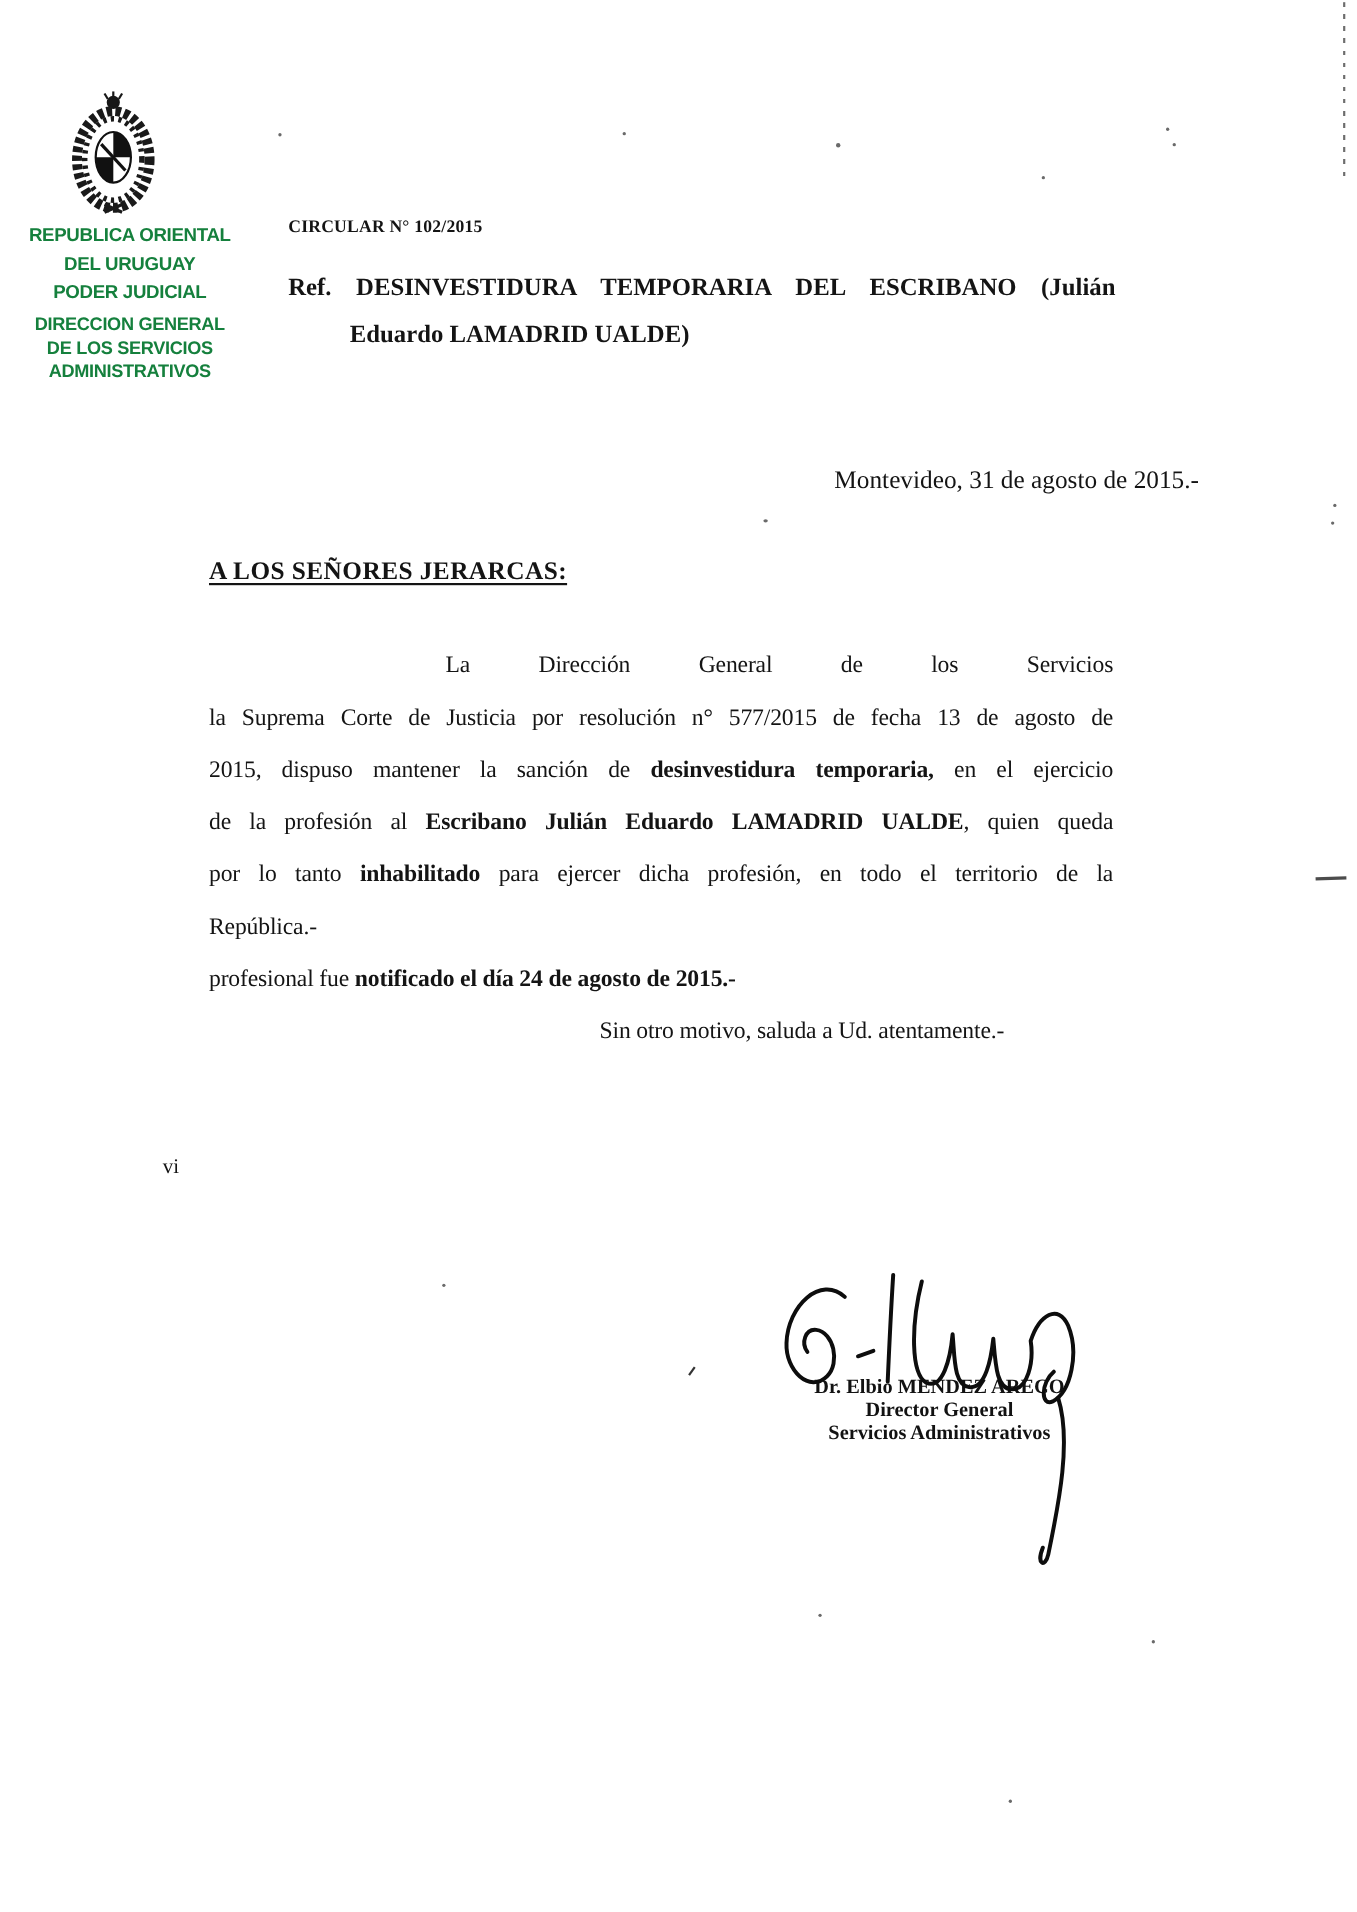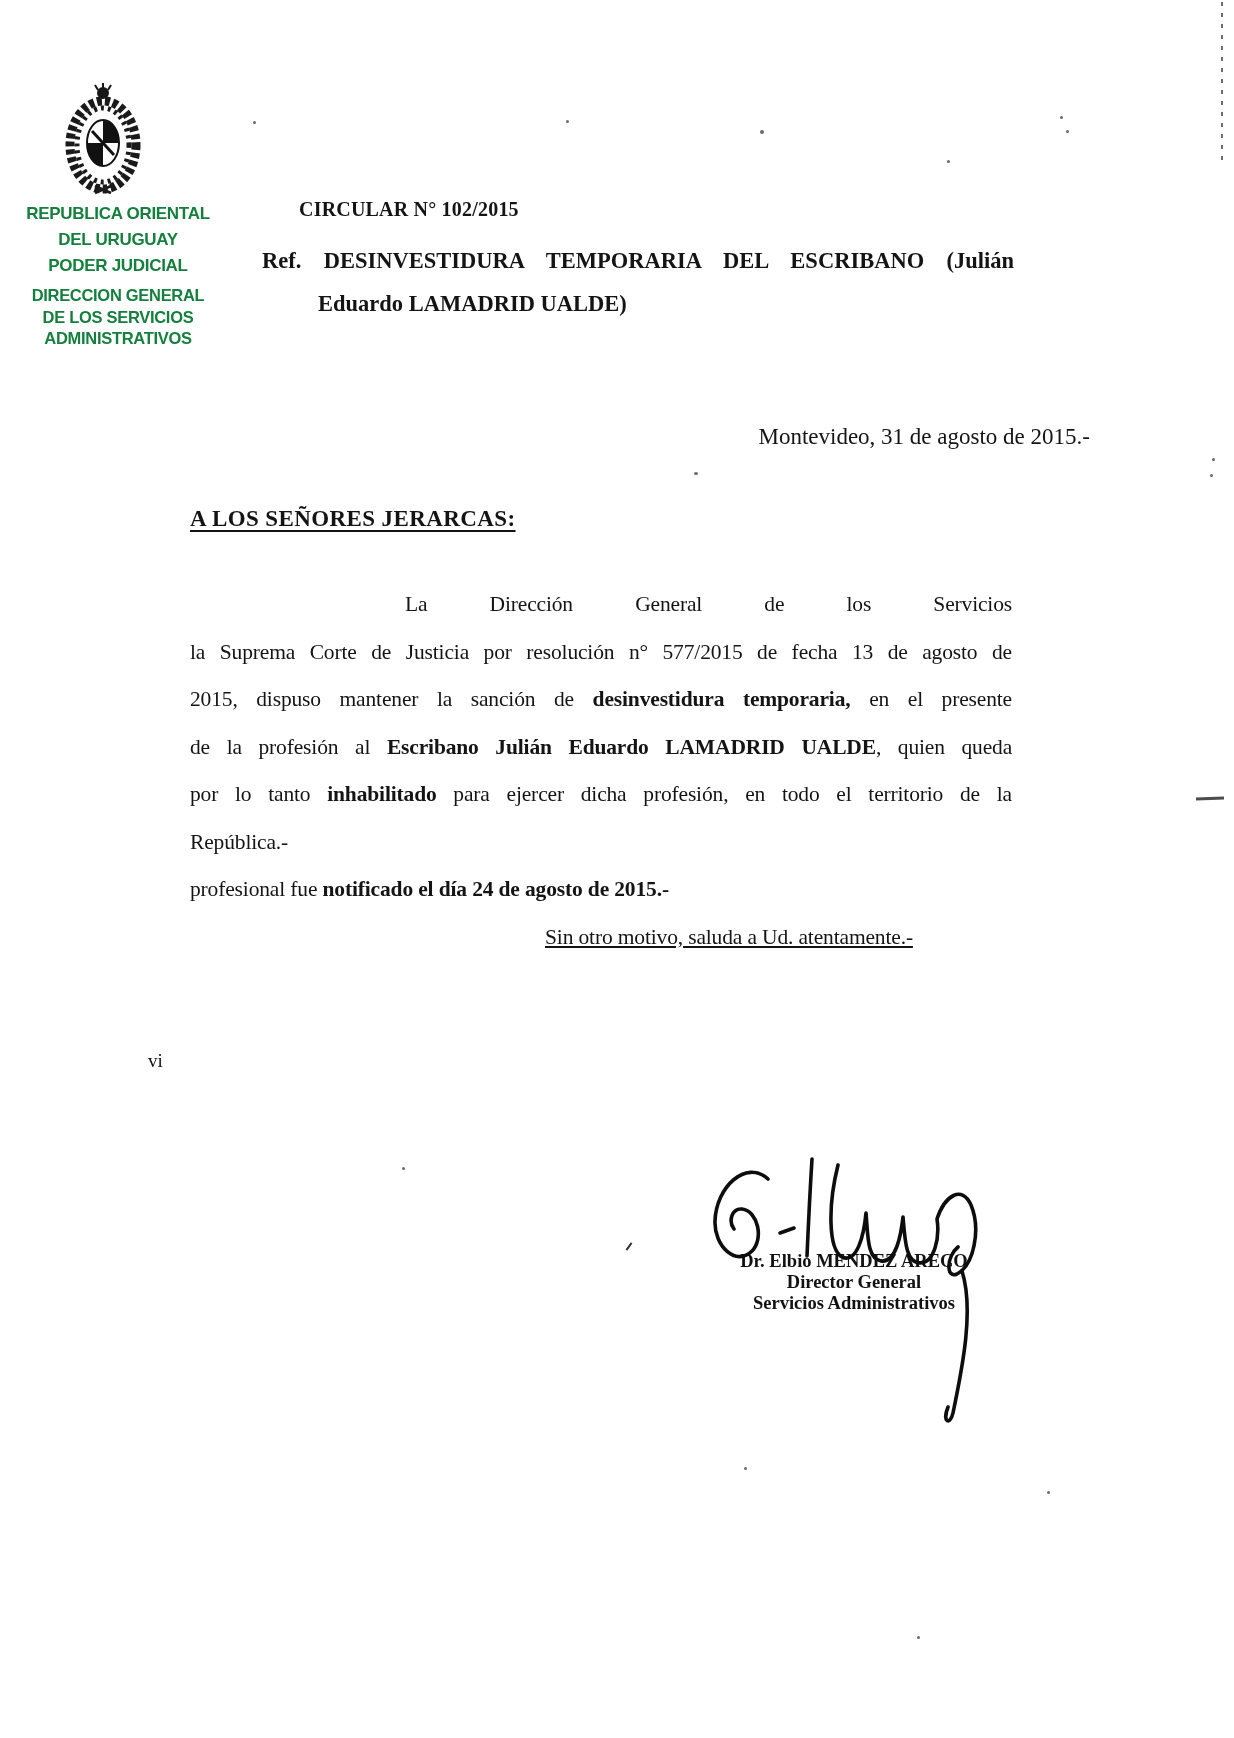--- a/index.html
+++ b/index.html
@@ -20,21 +20,21 @@
     text-align: center;
     font-family: "Liberation Sans", sans-serif;
     font-weight: bold; font-size: 17px; line-height: 26px;
     letter-spacing: -0.3px; color: #15803d;
   }
   .letterhead-dept { font-size: 16.5px; line-height: 21.5px; margin-top: 6px; }
 
   
   .circular-no {
     position: absolute; left: 262px; top: 198px;
-    font-size: 20px; font-weight: bold; letter-spacing: 0.2px; margin-left: 37px;
+    font-size: 16px; font-weight: bold; letter-spacing: 0.2px;
   }
   .ref-block {
     position: absolute; left: 262px; top: 239px; width: 752px;
     font-size: 22.5px; font-weight: bold;
   }
   .ref-l1 { height: 43px; line-height: 43px; text-align: justify; text-align-last: justify; }
   .ref-l2 { height: 43px; line-height: 43px; padding-left: 56px; }
 
   
   .dateline { position: absolute; right: 144px; top: 424px; font-size: 23px; text-align: right; }
@@ -46,21 +46,21 @@
 
   
   .body-block {
     position: absolute; left: 190px; top: 581px; width: 822px;
     font-size: 21.5px; letter-spacing: -0.15px;
   }
   .bline { height: 47.5px; line-height: 47.5px; }
   .just { text-align: justify; text-align-last: justify; }
   .ind-first { padding-left: 215px; }
   .ind-p2 { padding-left: 207px; }
-  .ind-p3 { padding-left: 355px; text-decoration: underline; }
+  .ind-p3 { padding-left: 355px; }
   .bline b { font-weight: bold; }
 
   .initials { position: absolute; left: 148px; top: 1050px; font-size: 19px; }
 
   
   .sig-svg { position: absolute; left: 700px; top: 1143px; }
   .sig-text {
     position: absolute; left: 718px; top: 1251px; width: 272px;
     text-align: center; font-weight: bold; font-size: 18.5px; line-height: 21px;
     color: #121212;
@@ -121,21 +121,21 @@
   <div class="body-block">
     <div class="bline just ind-first">
       <span>La Dirección General de los Servicios</span>
     </div>
     <div class="bline just">
       <span>la Suprema Corte de Justicia por resolución n° 577/2015 de fecha 13 de agosto de</span>
     </div>
     <div class="bline just">
       <span>2015, dispuso mantener la sanción de</span>
       <b>desinvestidura temporaria,</b>
-      <span>en el presente</span>
+      <span>en el ejercicio</span>
     </div>
     <div class="bline just">
       <span>de la profesión al</span>
       <b>Escribano Julián Eduardo LAMADRID UALDE</b><span>, quien queda</span>
     </div>
     <div class="bline just">
       <span>por lo tanto</span>
       <b>inhabilitado</b>
       <span>para ejercer dicha profesión, en todo el territorio de la</span>
     </div>

